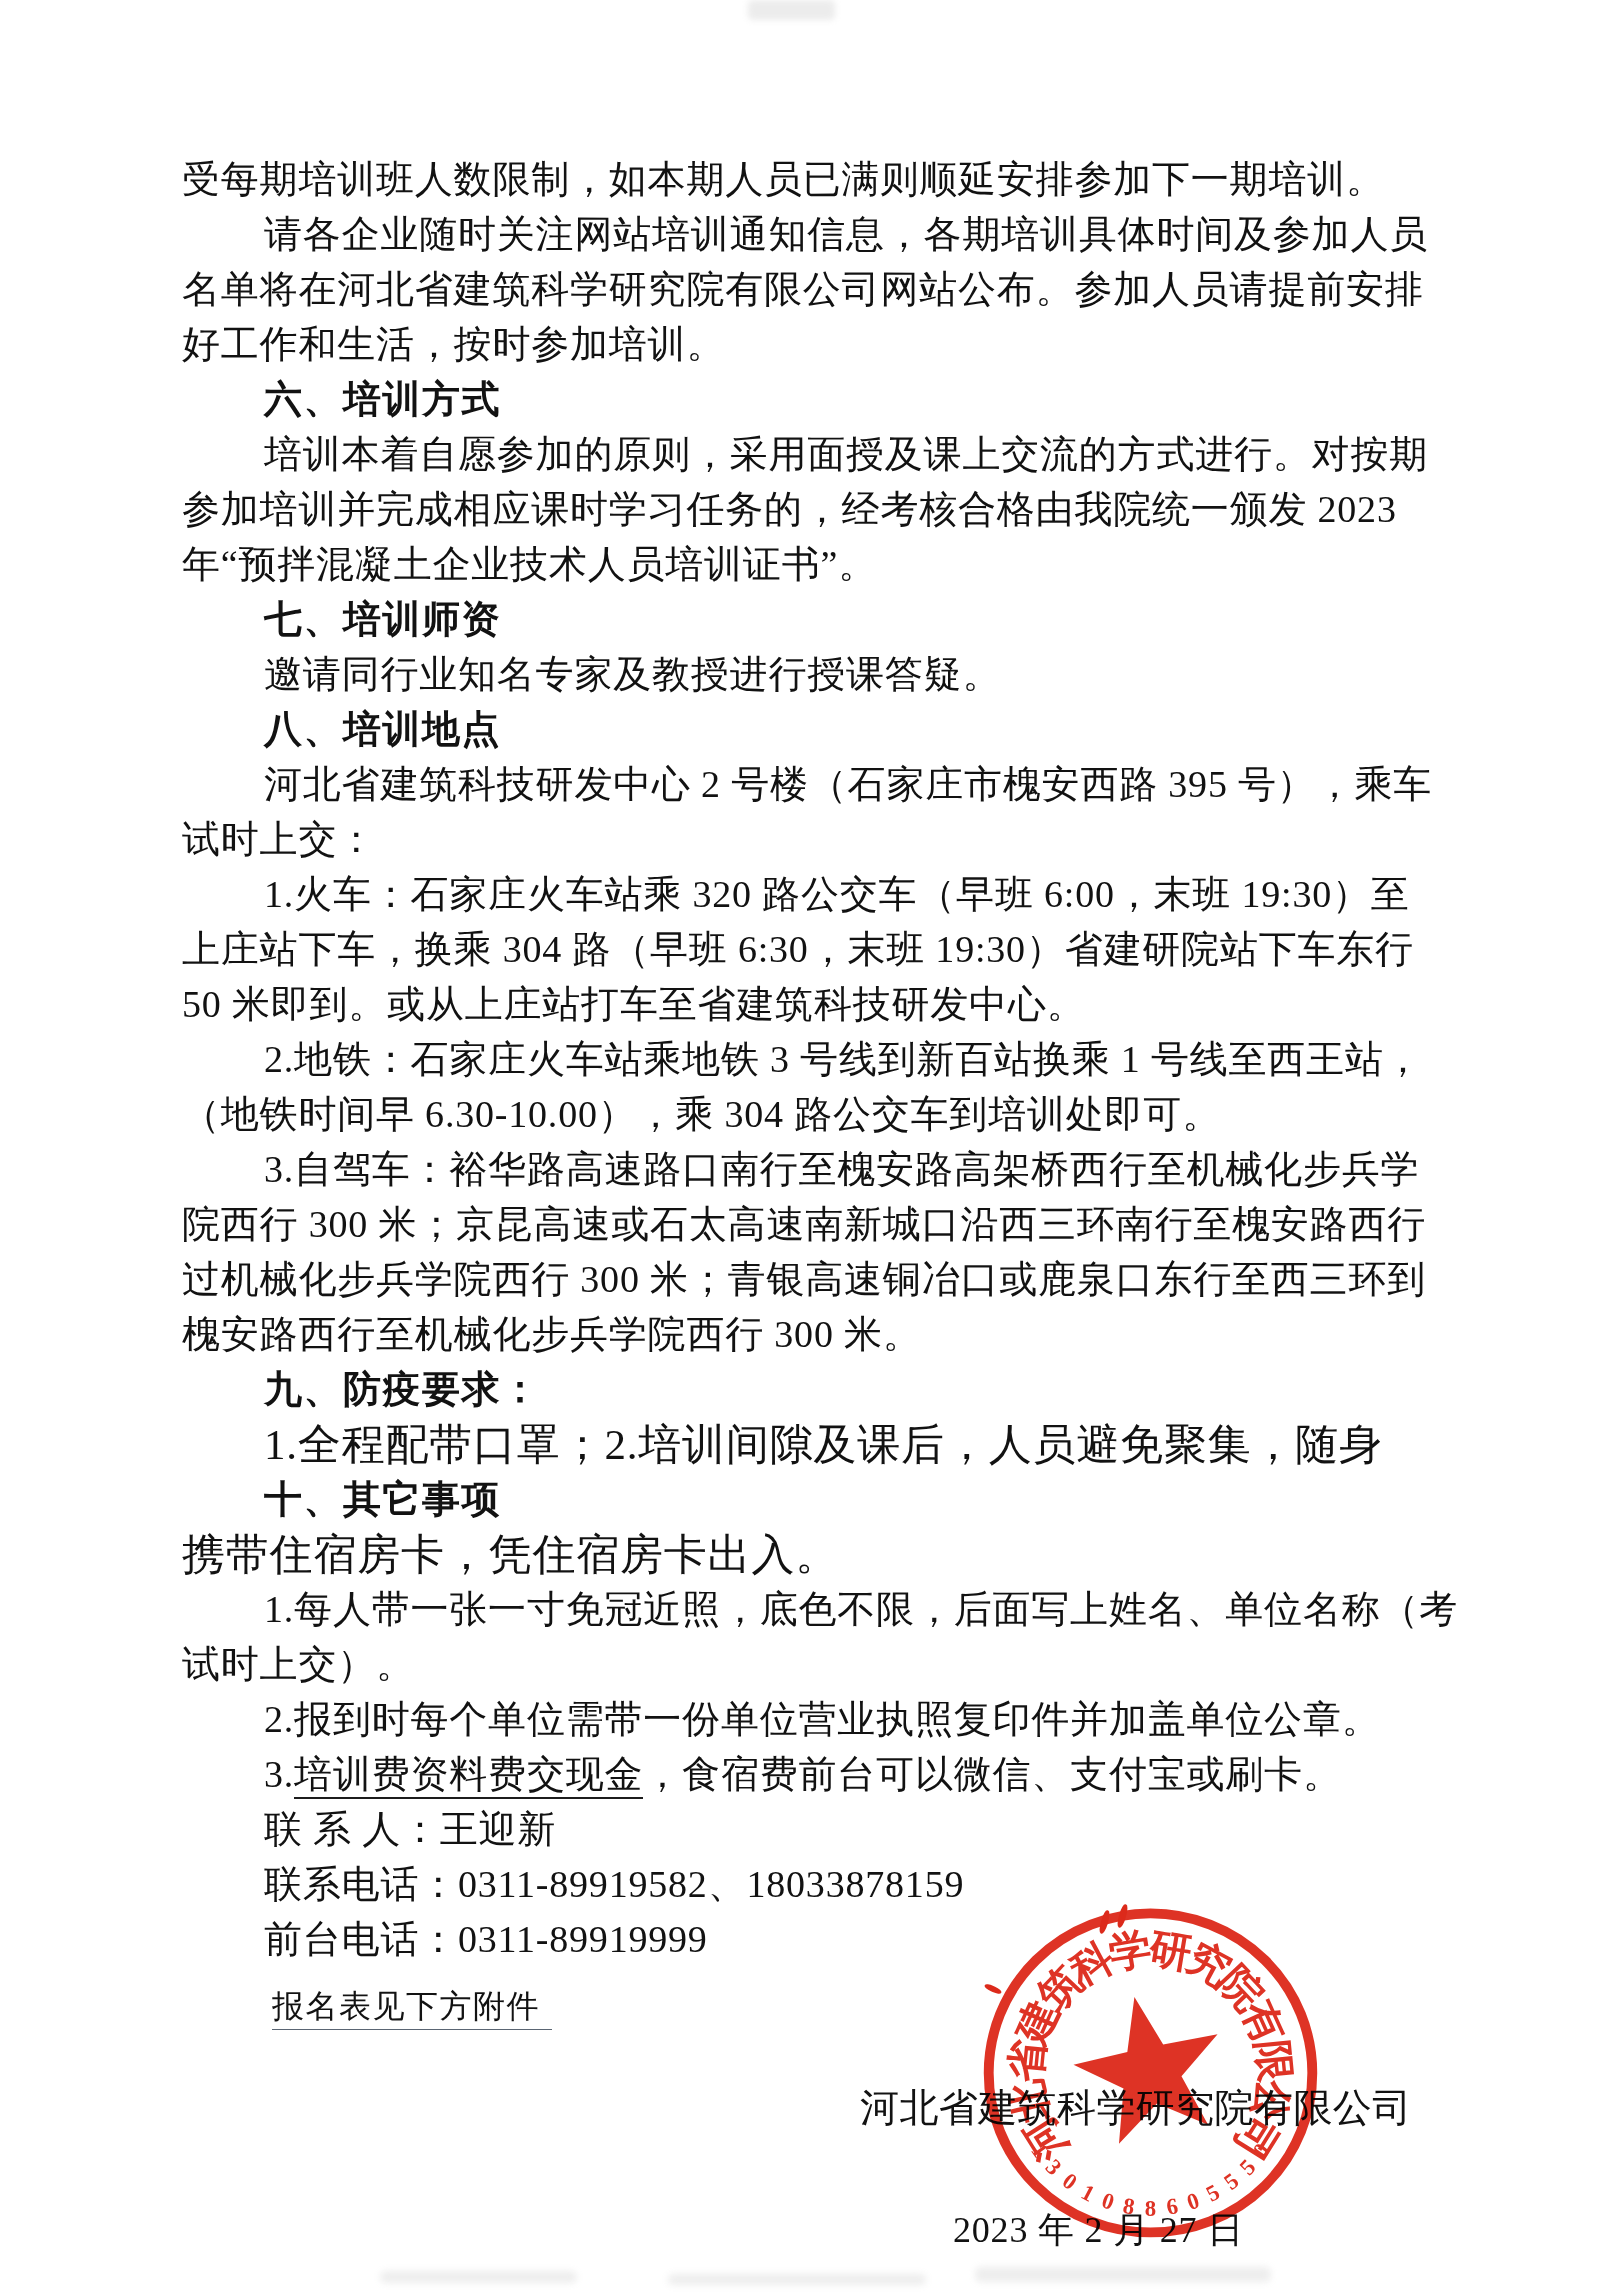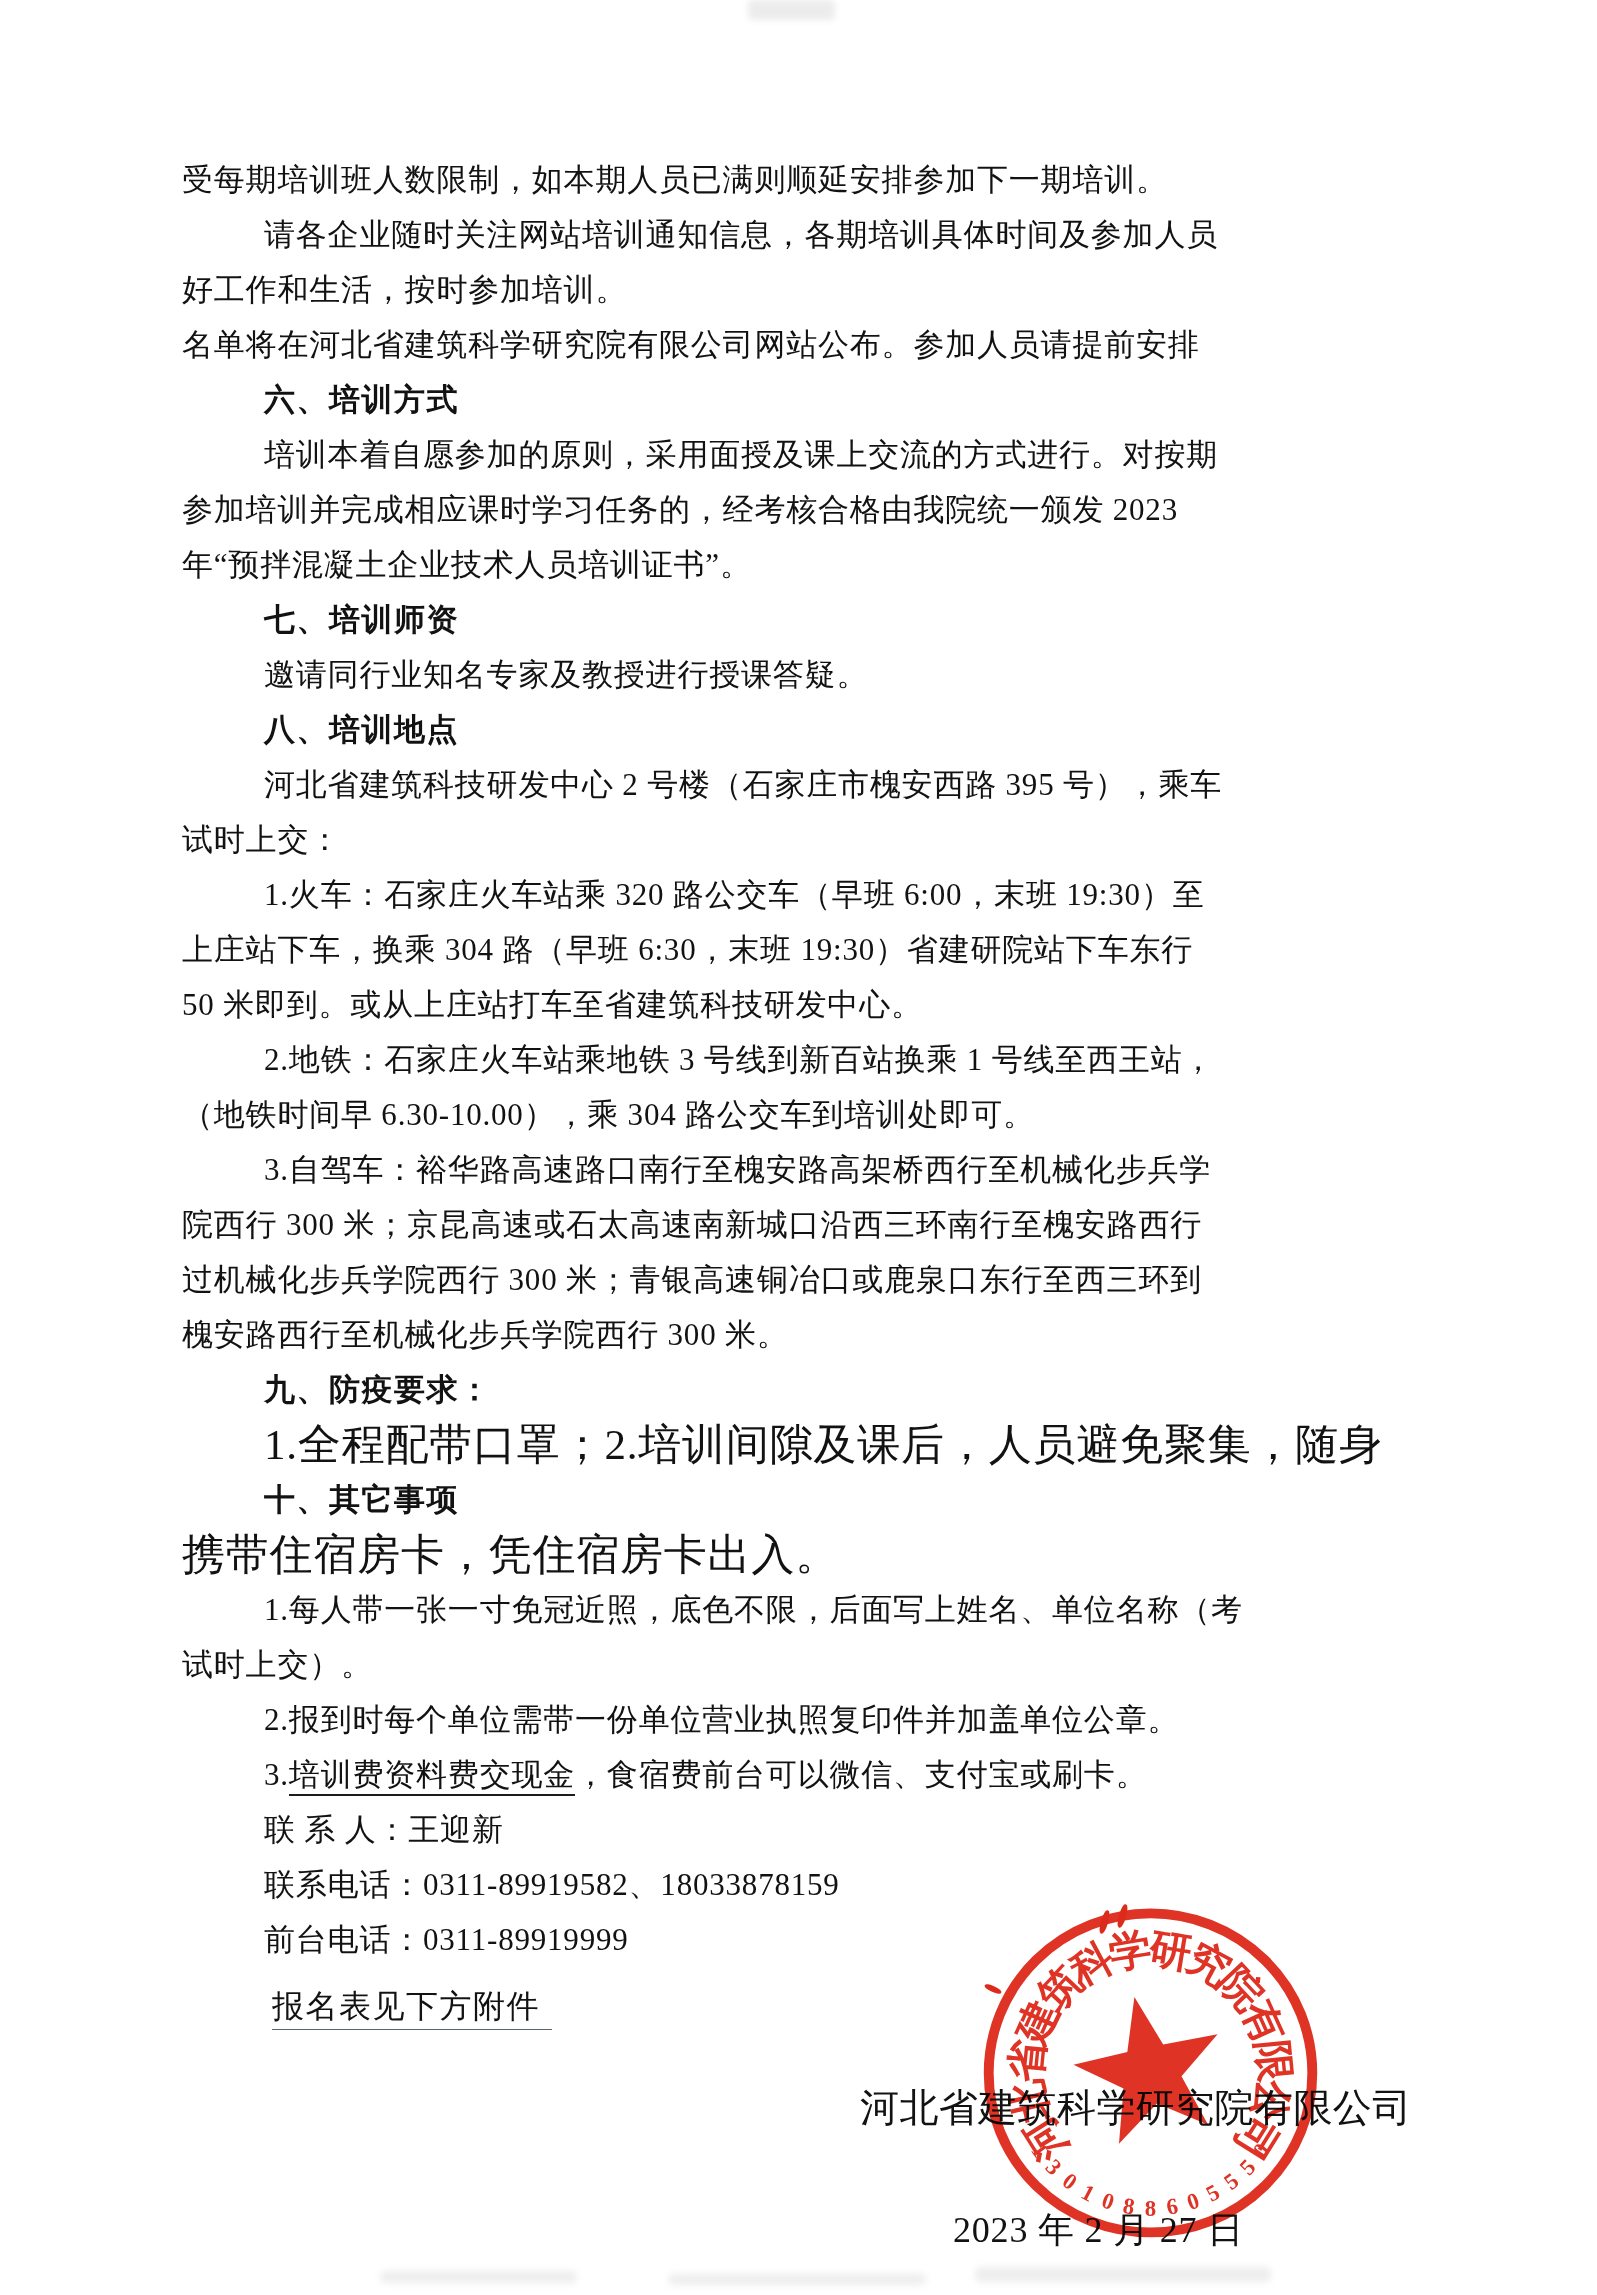--- a/index.html
+++ b/index.html
@@ -8,21 +8,21 @@
     width:1597px;height:2295px;
     background:#ffffff;
     overflow:hidden;
     font-family:"Liberation Serif","DejaVu Serif",serif;
     color:#121212;
   }
   
   #doc-lines{position:absolute;left:182px;top:152px;width:1275px;}
   .line{
     height:55px;line-height:55px;
-    font-size:31px;letter-spacing:0.8px;
+    font-size:38px;letter-spacing:0.8px;
     white-space:nowrap;
   }
   .line.ind{padding-left:82px;}
   .line.hd{font-weight:700;letter-spacing:1.5px;}
   .line.lg{font-size:43px;}
   .line .u{
     border-bottom:2.3px solid #1c1c1c;
     padding-bottom:2.3px;
   }
   
@@ -61,22 +61,22 @@
   .top-smudge{background:#aaaaaa;filter:blur(3px);opacity:0.22;border-radius:4.6px;}
 </style>
 </head>
 <body>
 
 <div class="page">
 
   <div id="doc-lines">
       <div class="line">受每期培训班人数限制，如本期人员已满则顺延安排参加下一期培训。</div>
       <div class="line ind">请各企业随时关注网站培训通知信息，各期培训具体时间及参加人员</div>
+      <div class="line">名单将在河北省建筑科学研究院有限公司网站公布。参加人员请提前安排</div>
       <div class="line">好工作和生活，按时参加培训。</div>
-      <div class="line">名单将在河北省建筑科学研究院有限公司网站公布。参加人员请提前安排</div>
       <div class="line ind hd">六、培训方式</div>
       <div class="line ind">培训本着自愿参加的原则，采用面授及课上交流的方式进行。对按期</div>
       <div class="line">参加培训并完成相应课时学习任务的，经考核合格由我院统一颁发 2023</div>
       <div class="line">年“预拌混凝土企业技术人员培训证书”。</div>
       <div class="line ind hd">七、培训师资</div>
       <div class="line ind">邀请同行业知名专家及教授进行授课答疑。</div>
       <div class="line ind hd">八、培训地点</div>
       <div class="line ind">河北省建筑科技研发中心 2 号楼（石家庄市槐安西路 395 号），乘车</div>
       <div class="line">试时上交：</div>
       <div class="line ind">1.火车：石家庄火车站乘 320 路公交车（早班 6:00，末班 19:30）至</div>

